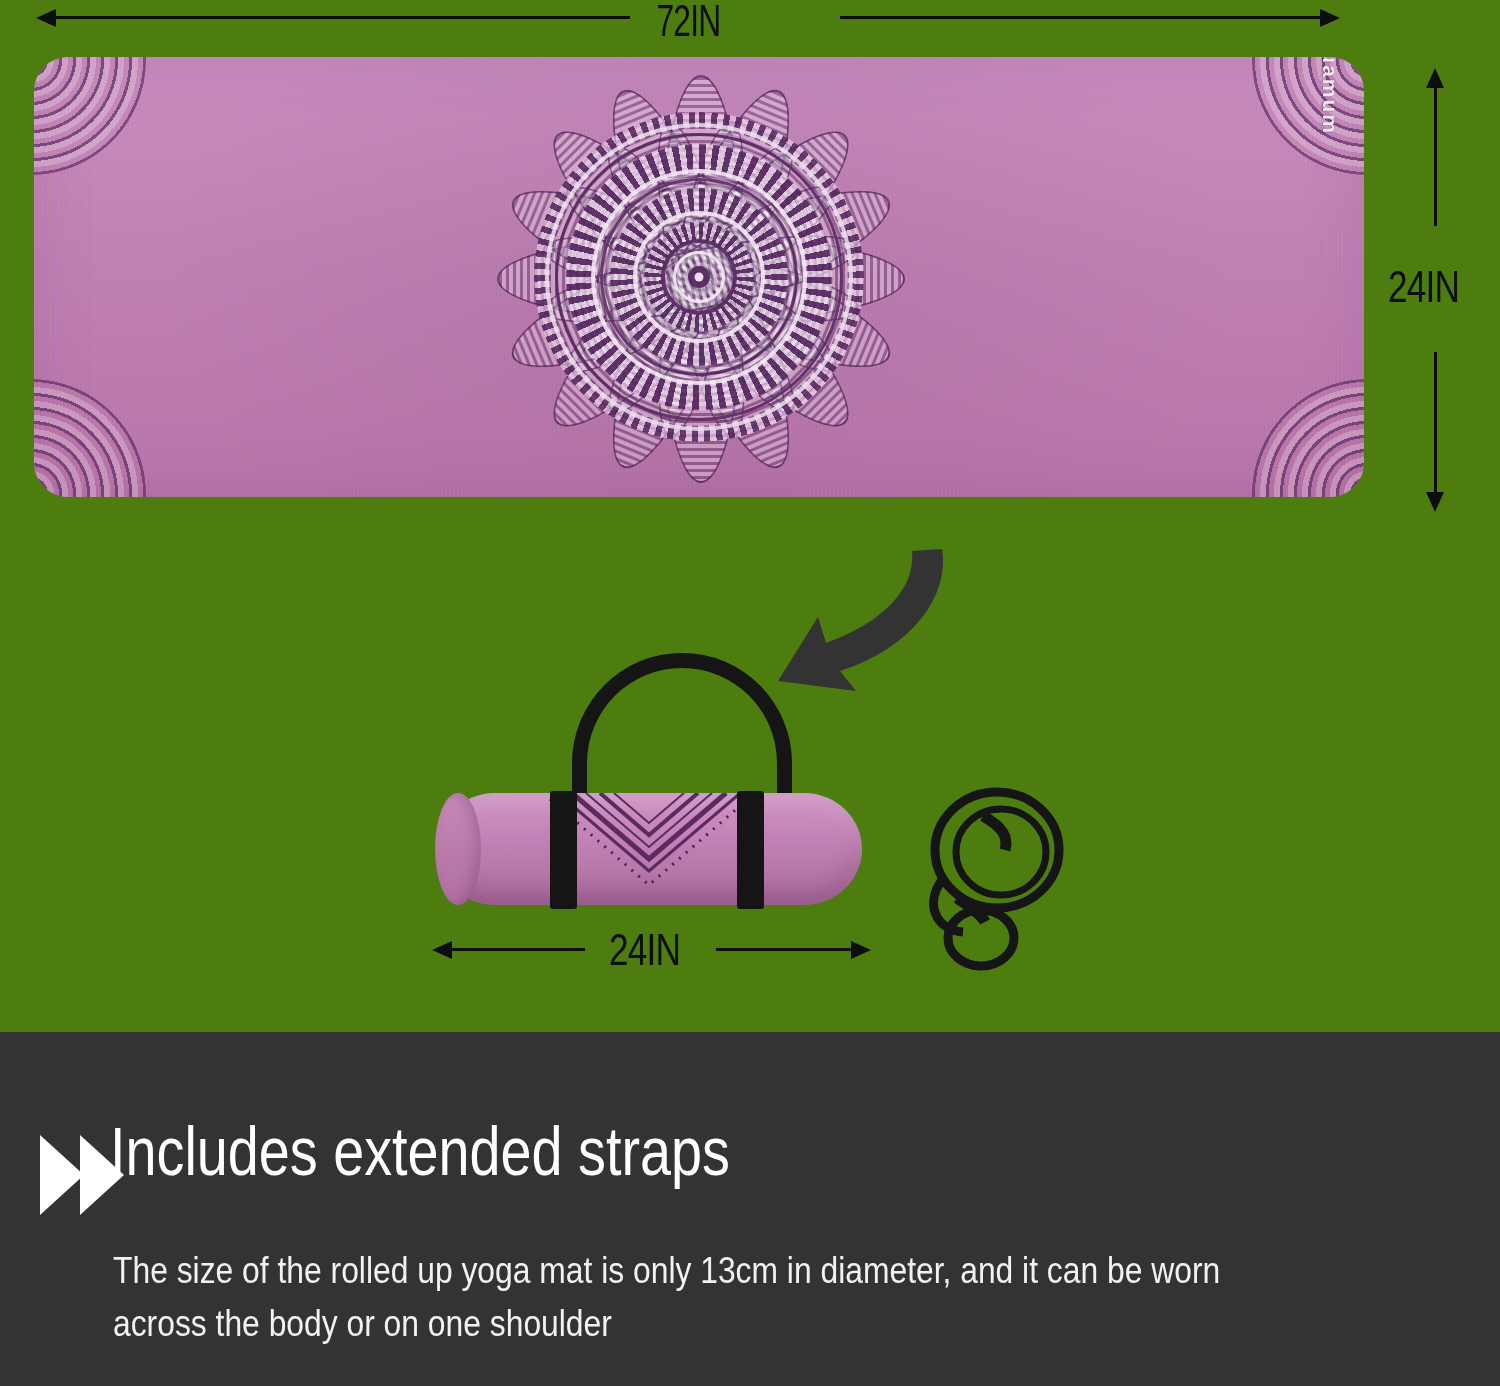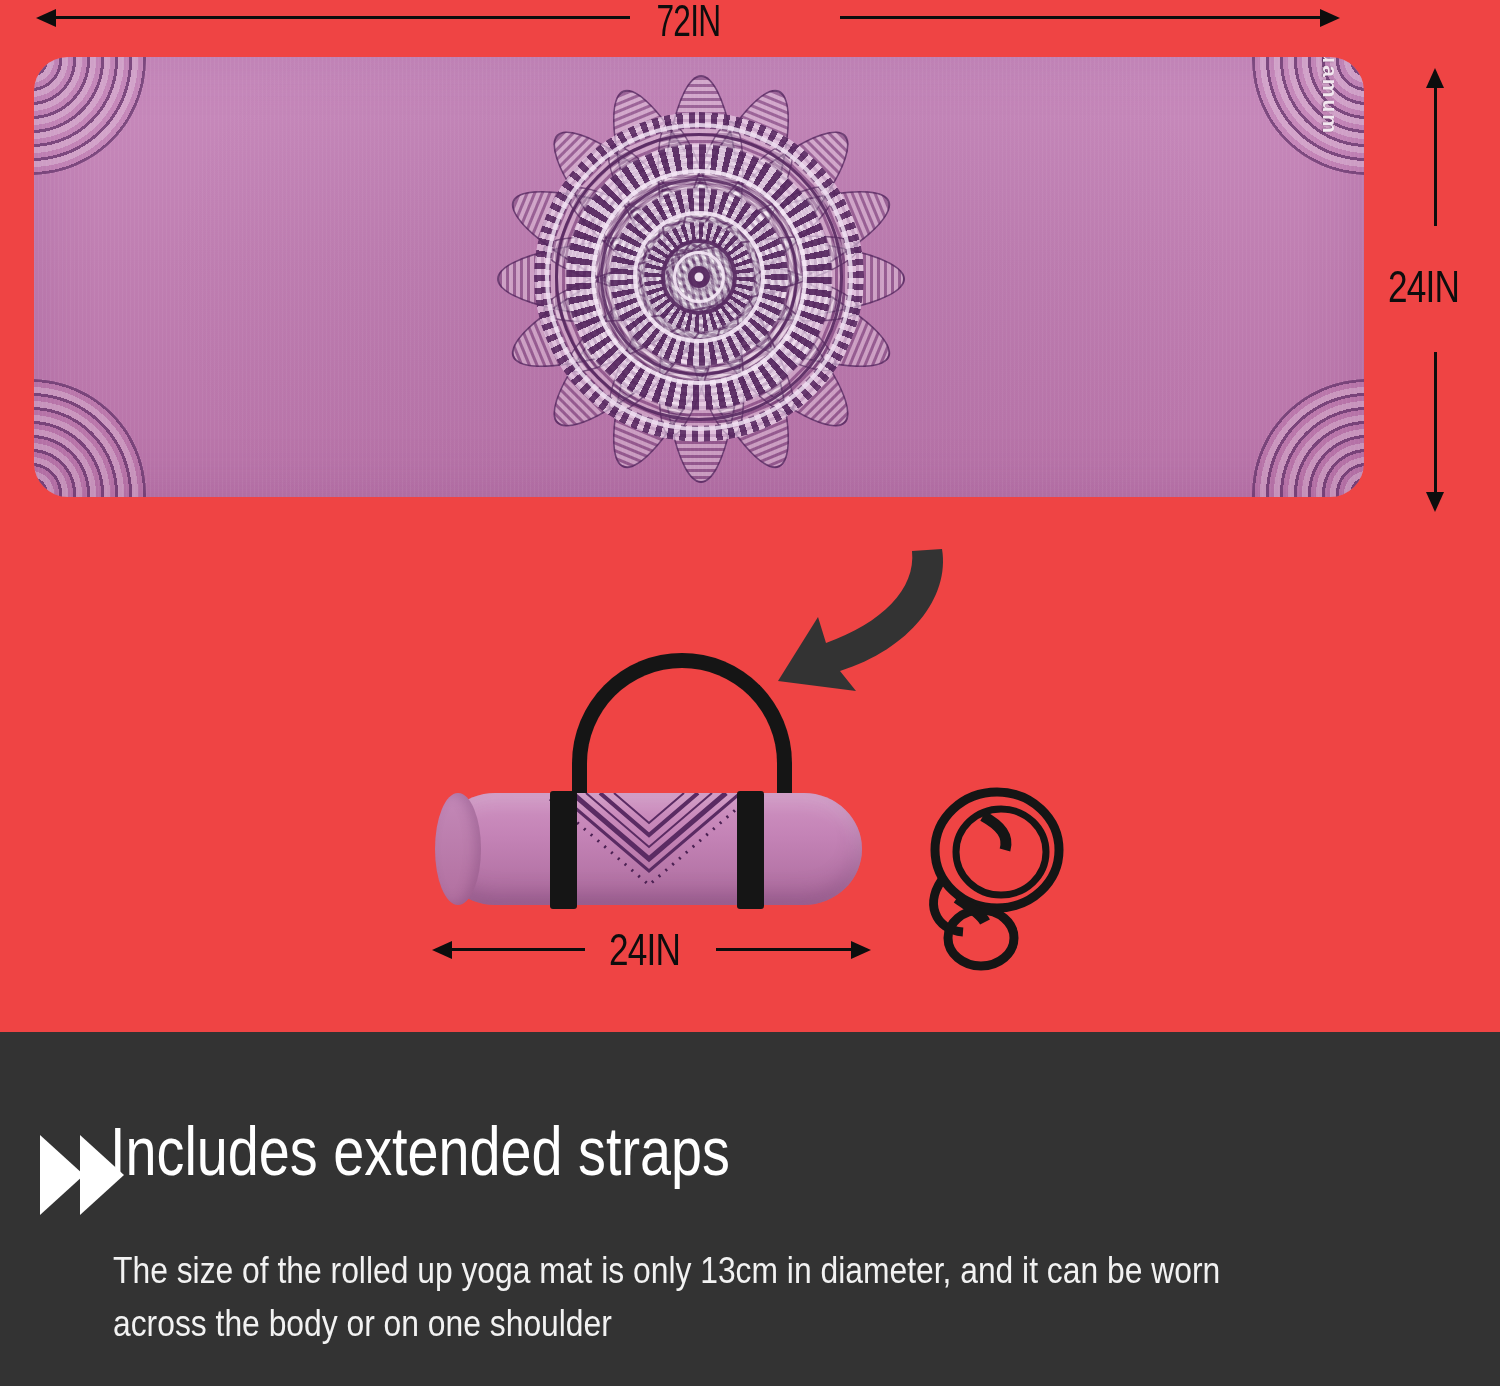--- a/index.html
+++ b/index.html
@@ -1,19 +1,19 @@
 <!DOCTYPE html>
 <html><head>
 <meta charset="utf-8">
 <style>
   html,body{margin:0;padding:0;background:#fff;}
   body{width:1500px;height:1386px;position:relative;overflow:hidden;
        font-family:"Liberation Sans",sans-serif;}
 
-  .stage{position:absolute;inset:0;background:#ef4444;}
+  .stage{position:absolute;inset:0;background:#4d7c0f;}
 
   
   .dim-label{position:absolute;color:#0d0d0d;font-weight:400;
              font-family:"Liberation Sans",sans-serif;
              transform-origin:center center;white-space:nowrap;}
   #dim-top-label{left:644px;top:-4px;font-size:44px;letter-spacing:-1px;
                  transform:scaleX(.72);}
   #dim-right-label{left:1379px;top:262px;font-size:44px;letter-spacing:-1px;
                    transform:scaleX(.8);}
   #dim-roll-label{left:600px;top:925px;font-size:44px;letter-spacing:-1px;

